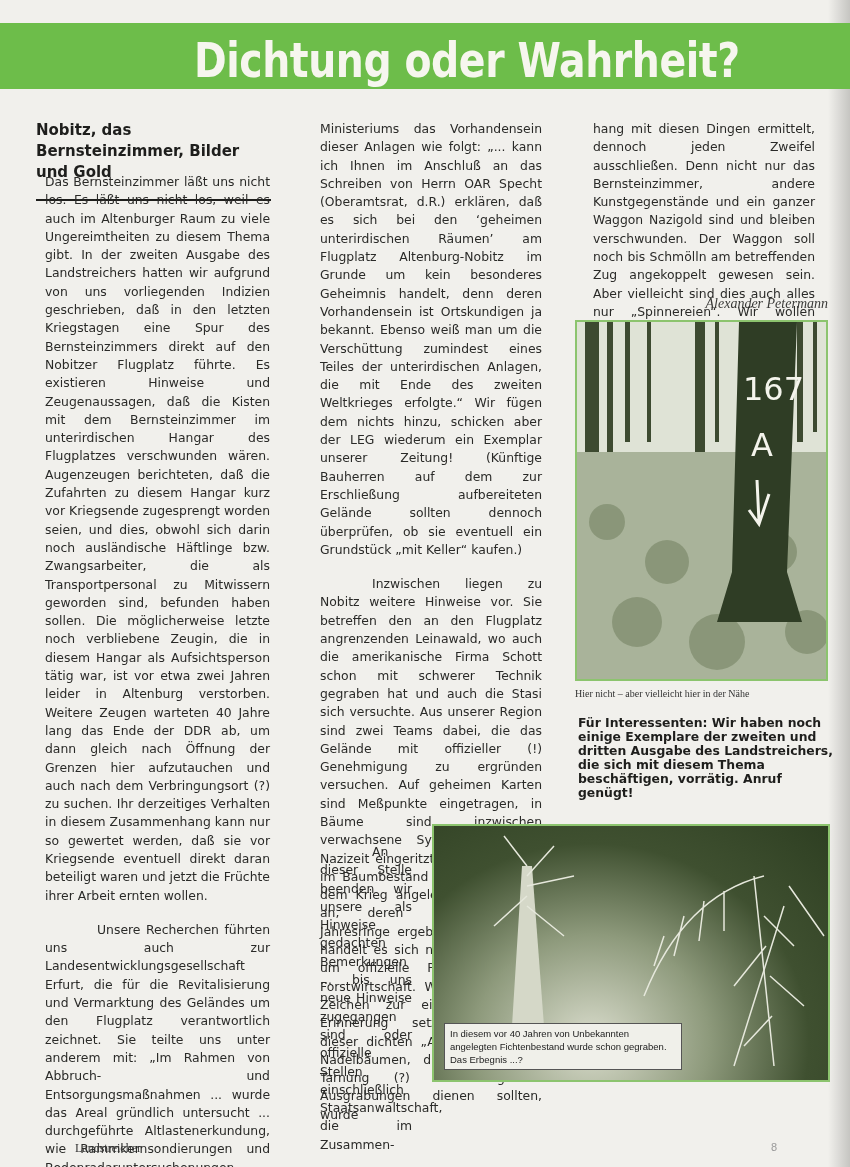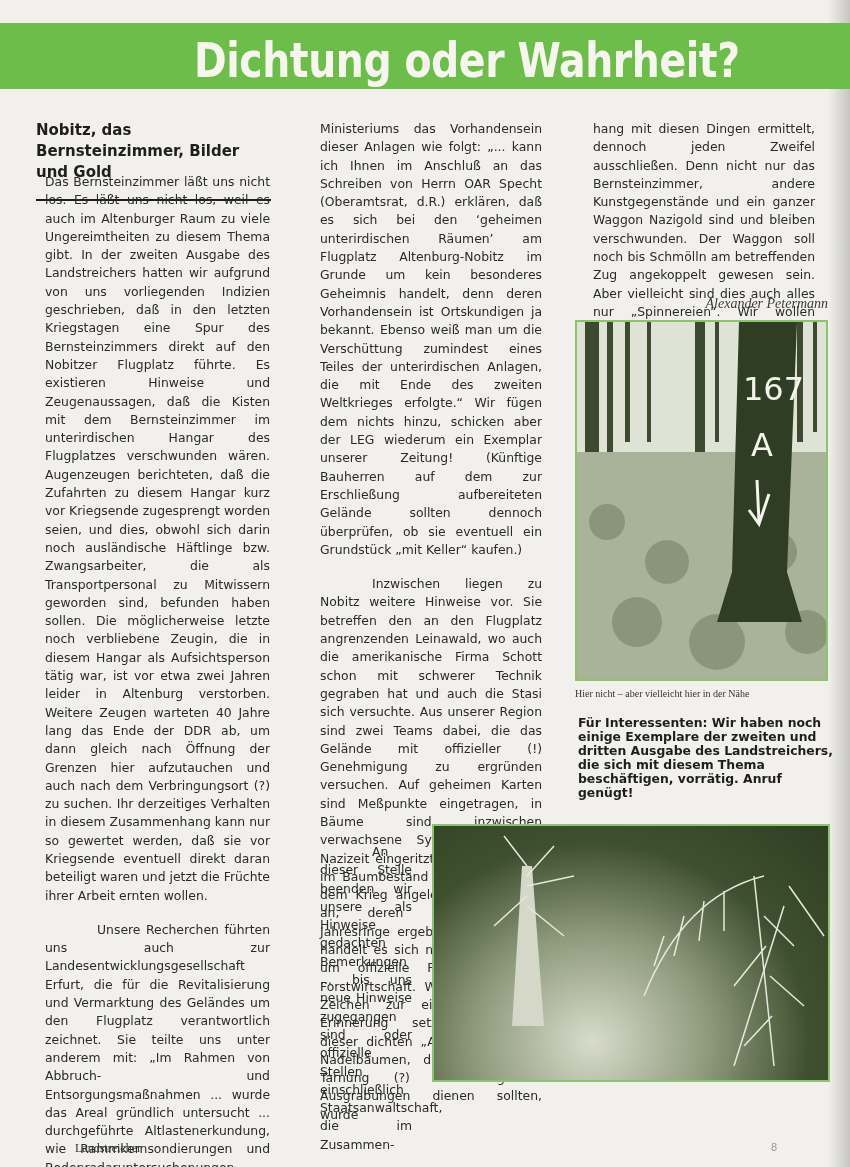--- a/index.html
+++ b/index.html
@@ -140,16 +140,17 @@
 <div class="photo-night">
   <svg width="398" height="258" viewBox="0 0 398 258">
     <path d="M88 40 L98 40 L110 200 L78 200 Z" fill="#d5d8c8"></path>
     <g stroke="#e6e8dc" stroke-width="1.5" fill="none">
       <path d="M93 40 L70 10 M93 50 L120 20 M93 60 L140 50 M93 70 L60 100 M93 80 L130 110"></path>
       <path d="M210 170 Q250 70 330 50 M230 110 L220 140 M250 90 L240 130 M270 75 L265 115 M290 65 L290 105"></path>
       <path d="M320 50 L340 240 M330 90 L360 120 M332 120 L300 160 M336 150 L370 180 M338 190 L310 220"></path>
       <path d="M300 240 L350 80 M355 60 L390 110"></path>
     </g>
   </svg>
+  <div class="caption-overlay">In diesem vor 40 Jahren von Unbekannten angelegten Fichtenbestand wurde schon gegraben. Das Erbegnis ...?</div>
 </div>
 
 <div class="footer-name">Landstreicher</div>
 <div class="page-number">8</div>
 
 </body></html>

